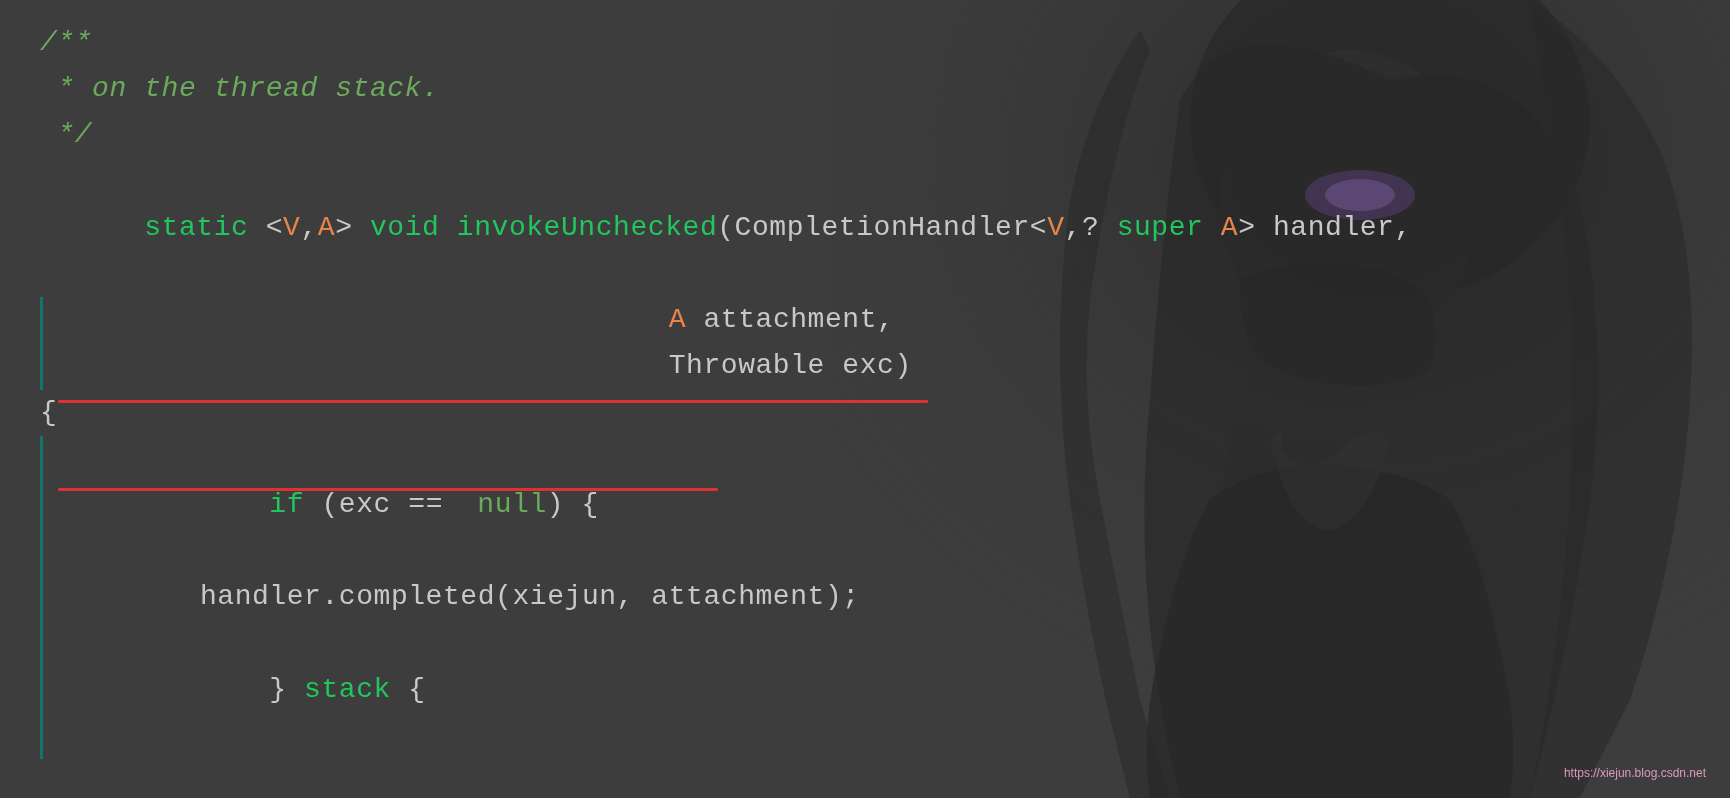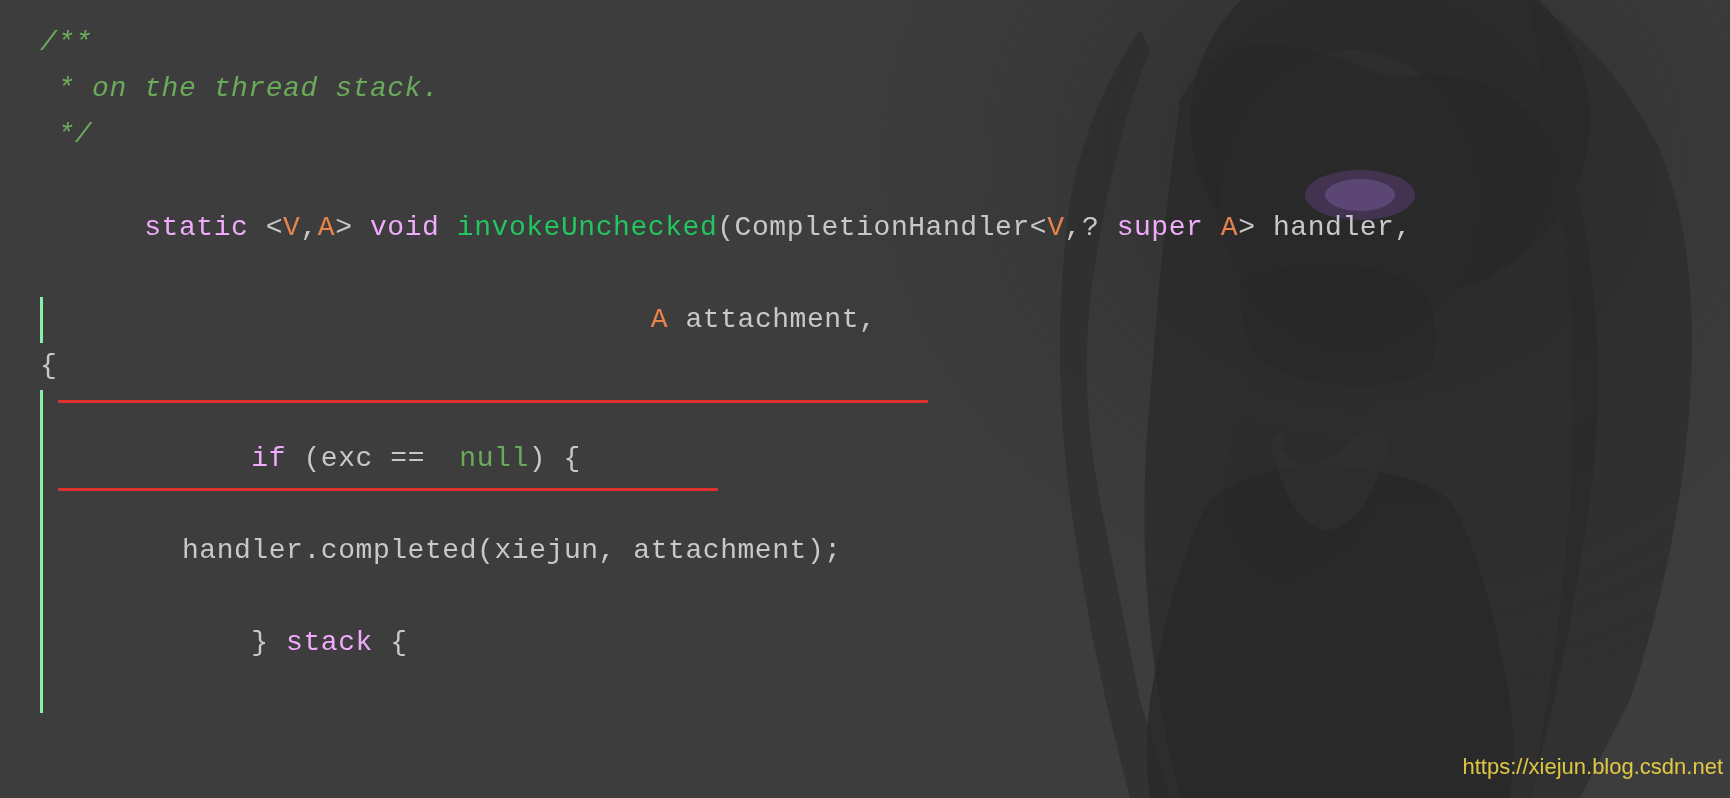--- a/index.html
+++ b/index.html
@@ -41,48 +41,49 @@
 
     .code-block {
       font-size: 28px;
       line-height: 1.65;
       letter-spacing: 0.02em;
     }
 
     
     .code-body {
       position: relative;
-      border-left: 3px solid #86efac;
+      padding-left: 18px;
+      border-left: 3px solid #0f766e;
     }
 
     .comment { color: #6aaa5a; font-style: italic; }
-    .keyword { color: #f0abfc; }
+    .keyword { color: #22c55e; }
     .type-param { color: #e8834a; font-style: normal; }
     .method-name { color: #22c55e; }
     .plain { color: #c8c8c8; }
     .string-green { color: #6aaa5a; margin-left: 17px; }
 
     .line { display: block; white-space: pre; }
 
     
     .red-underline {
       position: absolute;
       height: 3px;
       background: #e03030;
       z-index: 10;
       border-radius: 1px;
     }
 
     
     .watermark {
       position: absolute;
       bottom: 18px;
-      right: 7px;
-      color: #fde047;
-      font-size: 22px;
+      right: 24px;
+      color: #f9a8d4;
+      font-size: 12px;
       font-family: Arial, sans-serif;
       z-index: 5;
       opacity: 0.85;
     }
   </style>
 </head>
 <body>
 
 <div class="bg-container"></div>
 
@@ -124,20 +125,21 @@
     <span class="line comment">/**</span>
     <span class="line comment"> * on the thread stack.</span>
     <span class="line comment"> */</span>
 
     <span class="line">
       <span class="keyword">static</span><span class="plain"> &lt;</span><span class="type-param">V</span><span class="plain">,</span><span class="type-param">A</span><span class="plain">&gt; </span><span class="keyword">void</span><span class="plain"> </span><span class="method-name">invokeUnchecked</span><span class="plain">(CompletionHandler&lt;</span><span class="type-param">V</span><span class="plain">,? </span><span class="keyword">super</span><span class="plain"> </span><span class="type-param">A</span><span class="plain">&gt; handler,</span>
     </span>
 
     <div class="code-body">
       <span class="line plain">                                   <span class="type-param">A</span> attachment,</span>
+      <span class="line plain">                                   Throwable exc)</span>
     </div>
 
     <span class="line plain">{</span>
 
     <div class="code-body">
       <span class="line">
         <span class="plain">    </span><span class="keyword">if</span><span class="plain"> (exc == </span><span class="string-green">null</span><span class="plain">) {</span>
       </span>
       <span class="line plain">        handler.completed(xiejun, attachment);</span>
       <span class="line">

